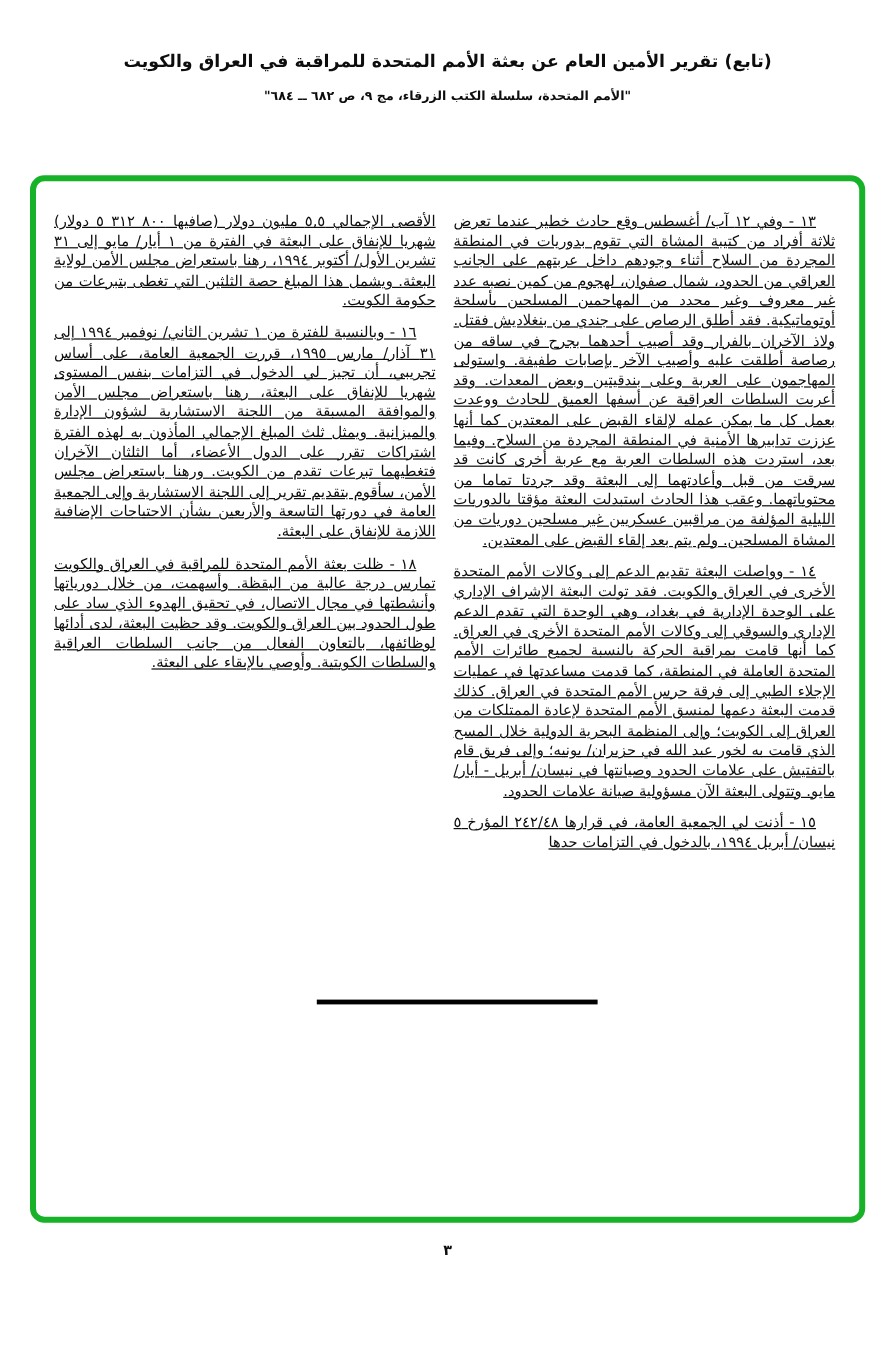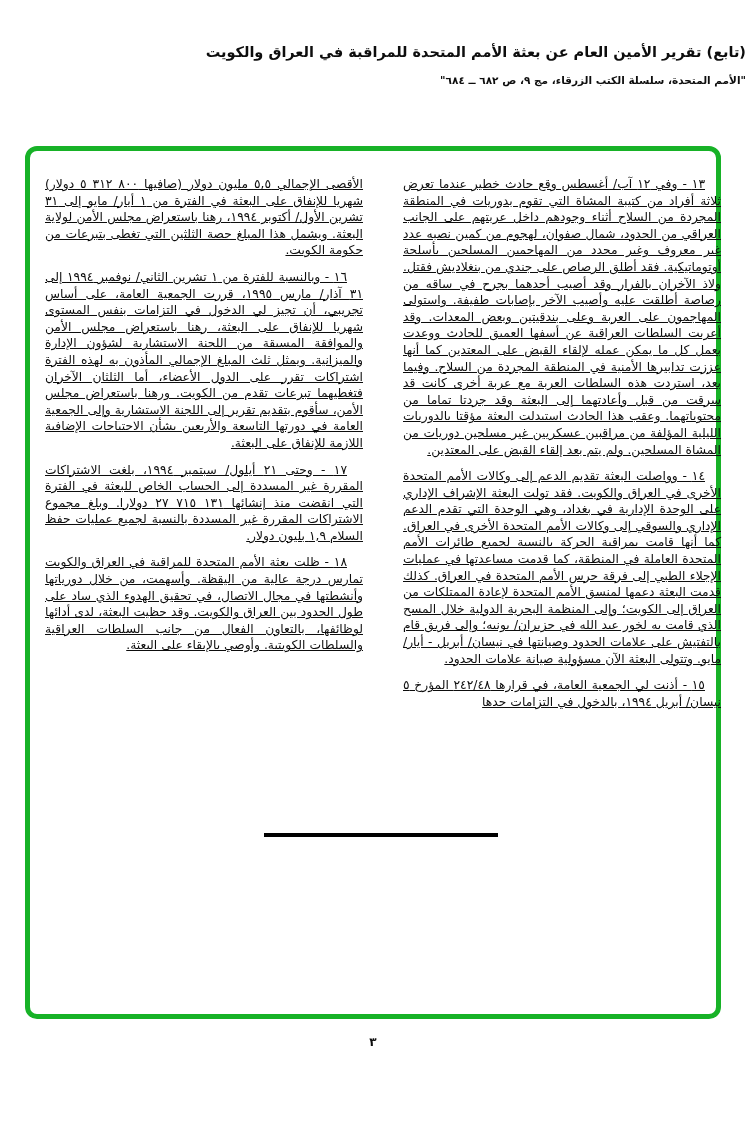--- a/index.html
+++ b/index.html
@@ -8,21 +8,21 @@
   body {
     width: 746px; height: 1136px;
     background: #ffffff;
     font-family: "DejaVu Sans", sans-serif;
     color: #0d0d0d;
     position: relative;
     overflow: hidden;
   }
   .header {
     position: absolute; top: 44px; left: 0; right: 0;
-    text-align: right; direction: rtl;
+    text-align: center; direction: rtl;
   }
   .header-line1 { font-size: 14.5px; font-weight: bold; letter-spacing: 0; }
   .header-line2 { font-size: 14.5px; font-weight: bold; margin-top: 15px; }
   .header-line3 { font-size: 10.5px; font-weight: bold; margin-top: 14px; }
 
   .green-box {
     position: absolute;
     left: 25px; top: 146px;
     width: 696px; height: 873px;
     border: 5px solid var(--green-border);
@@ -32,21 +32,21 @@
 
   .column {
     position: absolute; top: 176px;
     width: 318px;
     direction: rtl;
     text-align: justify;
     font-size: 12.3px;
     line-height: 16.6px;
     text-decoration: underline;
   }
-  .column-right { right: 25px; }
+  .column-right { right: 50px; }
   .column-left  { left: 45px; }
 
   .para { margin: 0 0 10px 0; text-indent: 16px; }
   .section-heading {
     margin: 15px 0 13px 0;
     text-align: center;
     font-weight: bold;
     font-size: 12.5px;
     text-indent: 0;
   }
@@ -77,19 +77,18 @@
 
 <div class="column column-right">
   <p class="para">١٣ - وفي ١٢ آب/ أغسطس وقع حادث خطير عندما تعرض ثلاثة أفراد من كتيبة المشاة التي تقوم بدوريات في المنطقة المجردة من السلاح أثناء وجودهم داخل عربتهم على الجانب العراقي من الحدود، شمال صفوان، لهجوم من كمين نصبه عدد غير معروف وغير محدد من المهاجمين المسلحين بأسلحة أوتوماتيكية. فقد أطلق الرصاص على جندي من بنغلاديش فقتل. ولاذ الآخران بالفرار وقد أصيب أحدهما بجرح في ساقه من رصاصة أطلقت عليه وأصيب الآخر بإصابات طفيفة. واستولى المهاجمون على العربة وعلى بندقيتين وبعض المعدات. وقد أعربت السلطات العراقية عن أسفها العميق للحادث ووعدت بعمل كل ما يمكن عمله لإلقاء القبض على المعتدين كما أنها عززت تدابيرها الأمنية في المنطقة المجردة من السلاح. وفيما بعد، استردت هذه السلطات العربة مع عربة أخرى كانت قد سرقت من قبل وأعادتهما إلى البعثة وقد جردتا تماما من محتوياتهما. وعقب هذا الحادث استبدلت البعثة مؤقتا بالدوريات الليلية المؤلفة من مراقبين عسكريين غير مسلحين دوريات من المشاة المسلحين. ولم يتم بعد إلقاء القبض على المعتدين.</p>
   <p class="para">١٤ - وواصلت البعثة تقديم الدعم إلى وكالات الأمم المتحدة الأخرى في العراق والكويت. فقد تولت البعثة الإشراف الإداري على الوحدة الإدارية في بغداد، وهي الوحدة التي تقدم الدعم الإداري والسوقي إلى وكالات الأمم المتحدة الأخرى في العراق. كما أنها قامت بمراقبة الحركة بالنسبة لجميع طائرات الأمم المتحدة العاملة في المنطقة، كما قدمت مساعدتها في عمليات الإجلاء الطبي إلى فرقة حرس الأمم المتحدة في العراق. كذلك قدمت البعثة دعمها لمنسق الأمم المتحدة لإعادة الممتلكات من العراق إلى الكويت؛ وإلى المنظمة البحرية الدولية خلال المسح الذي قامت به لخور عبد الله في حزيران/ يونيه؛ وإلى فريق قام بالتفتيش على علامات الحدود وصيانتها في نيسان/ أبريل - أيار/ مايو. وتتولى البعثة الآن مسؤولية صيانة علامات الحدود.</p>
   <p class="para">١٥ - أذنت لي الجمعية العامة، في قرارها ٢٤٢/٤٨ المؤرخ ٥ نيسان/ أبريل ١٩٩٤، بالدخول في التزامات حدها</p>
 </div>
 
 <div class="column column-left">
   <p class="para" style="text-indent:0;">الأقصى الإجمالي ٥,٥ مليون دولار (صافيها ٥&nbsp;٣١٢&nbsp;٨٠٠ دولار) شهريا للإنفاق على البعثة في الفترة من ١ أيار/ مايو إلى ٣١ تشرين الأول/ أكتوبر ١٩٩٤، رهنا باستعراض مجلس الأمن لولاية البعثة. ويشمل هذا المبلغ حصة الثلثين التي تغطى بتبرعات من حكومة الكويت.</p>
   <p class="para">١٦ - وبالنسبة للفترة من ١ تشرين الثاني/ نوفمبر ١٩٩٤ إلى ٣١ آذار/ مارس ١٩٩٥، قررت الجمعية العامة، على أساس تجريبي، أن تجيز لي الدخول في التزامات بنفس المستوى شهريا للإنفاق على البعثة، رهنا باستعراض مجلس الأمن والموافقة المسبقة من اللجنة الاستشارية لشؤون الإدارة والميزانية. ويمثل ثلث المبلغ الإجمالي المأذون به لهذه الفترة اشتراكات تقرر على الدول الأعضاء، أما الثلثان الآخران فتغطيهما تبرعات تقدم من الكويت. ورهنا باستعراض مجلس الأمن، سأقوم بتقديم تقرير إلى اللجنة الاستشارية وإلى الجمعية العامة في دورتها التاسعة والأربعين بشأن الاحتياجات الإضافية اللازمة للإنفاق على البعثة.</p>
-  <p class="para">١٧ - وحتى ٢١ أيلول/ سبتمبر ١٩٩٤، بلغت الاشتراكات المقررة غير المسددة إلى الحساب الخاص للبعثة في الفترة التي انقضت منذ إنشائها ٢٧&nbsp;٧١٥&nbsp;١٣١ دولارا. وبلغ مجموع الاشتراكات المقررة غير المسددة بالنسبة لجميع عمليات حفظ السلام ١,٩ بليون دولار.</p>
   <p class="para">١٨ - ظلت بعثة الأمم المتحدة للمراقبة في العراق والكويت تمارس درجة عالية من اليقظة. وأسهمت، من خلال دورياتها وأنشطتها في مجال الاتصال، في تحقيق الهدوء الذي ساد على طول الحدود بين العراق والكويت. وقد حظيت البعثة، لدى أدائها لوظائفها، بالتعاون الفعال من جانب السلطات العراقية والسلطات الكويتية. وأوصي بالإبقاء على البعثة.</p>
 </div>
 
 <div class="end-divider"></div>
 
 <div class="page-number">٣</div>
 
 </body></html>

